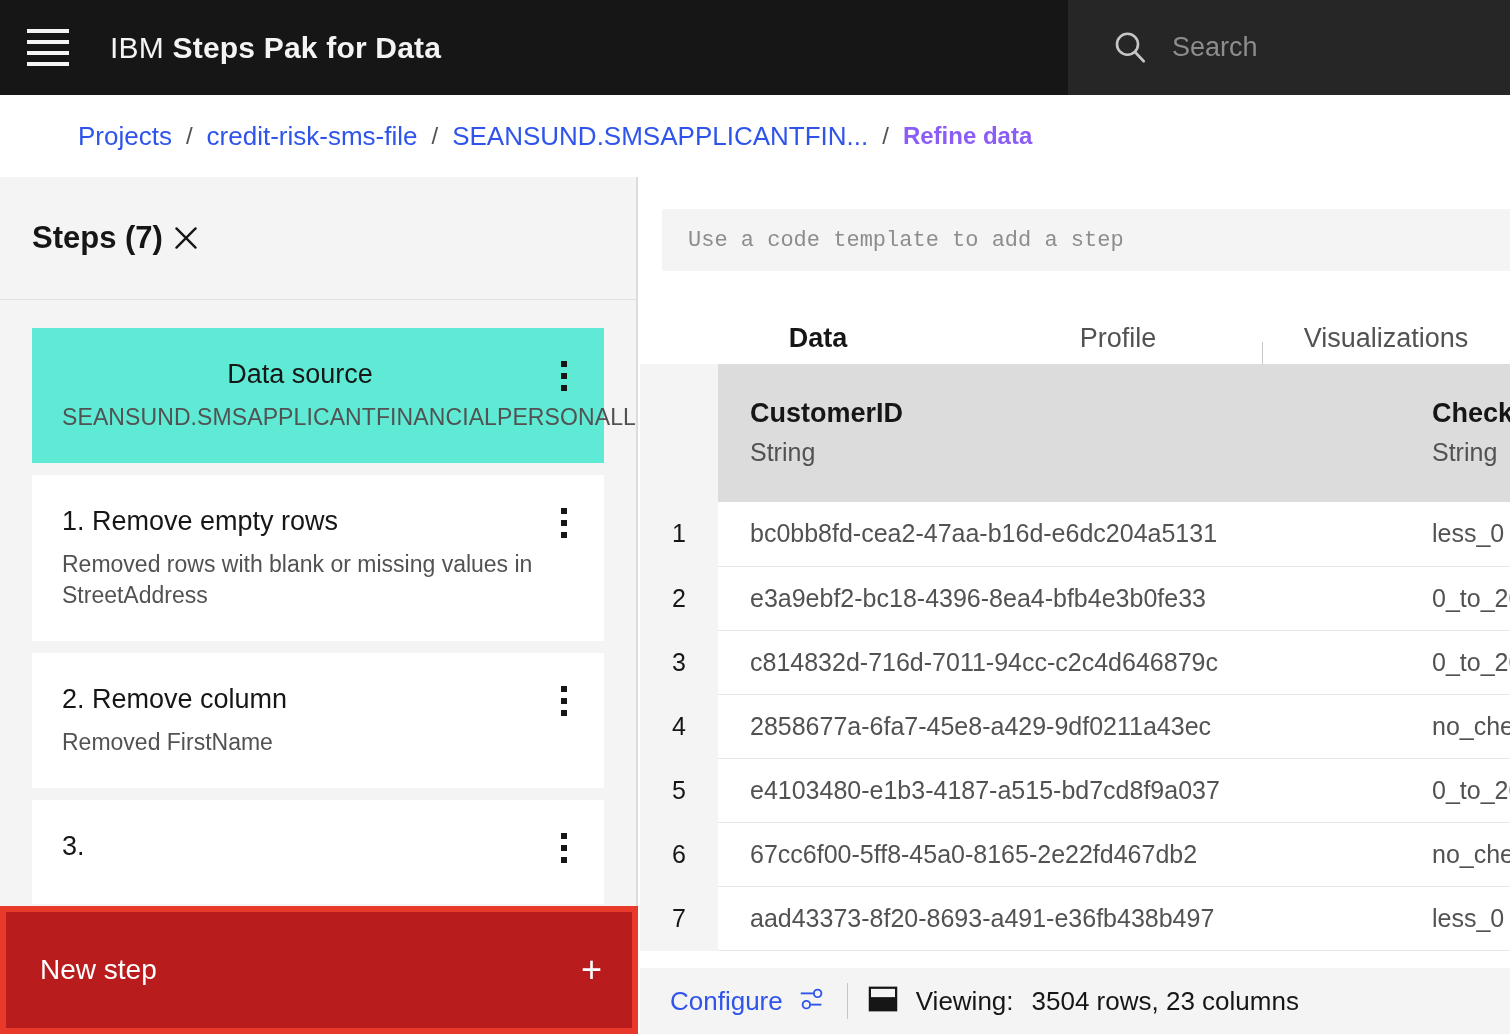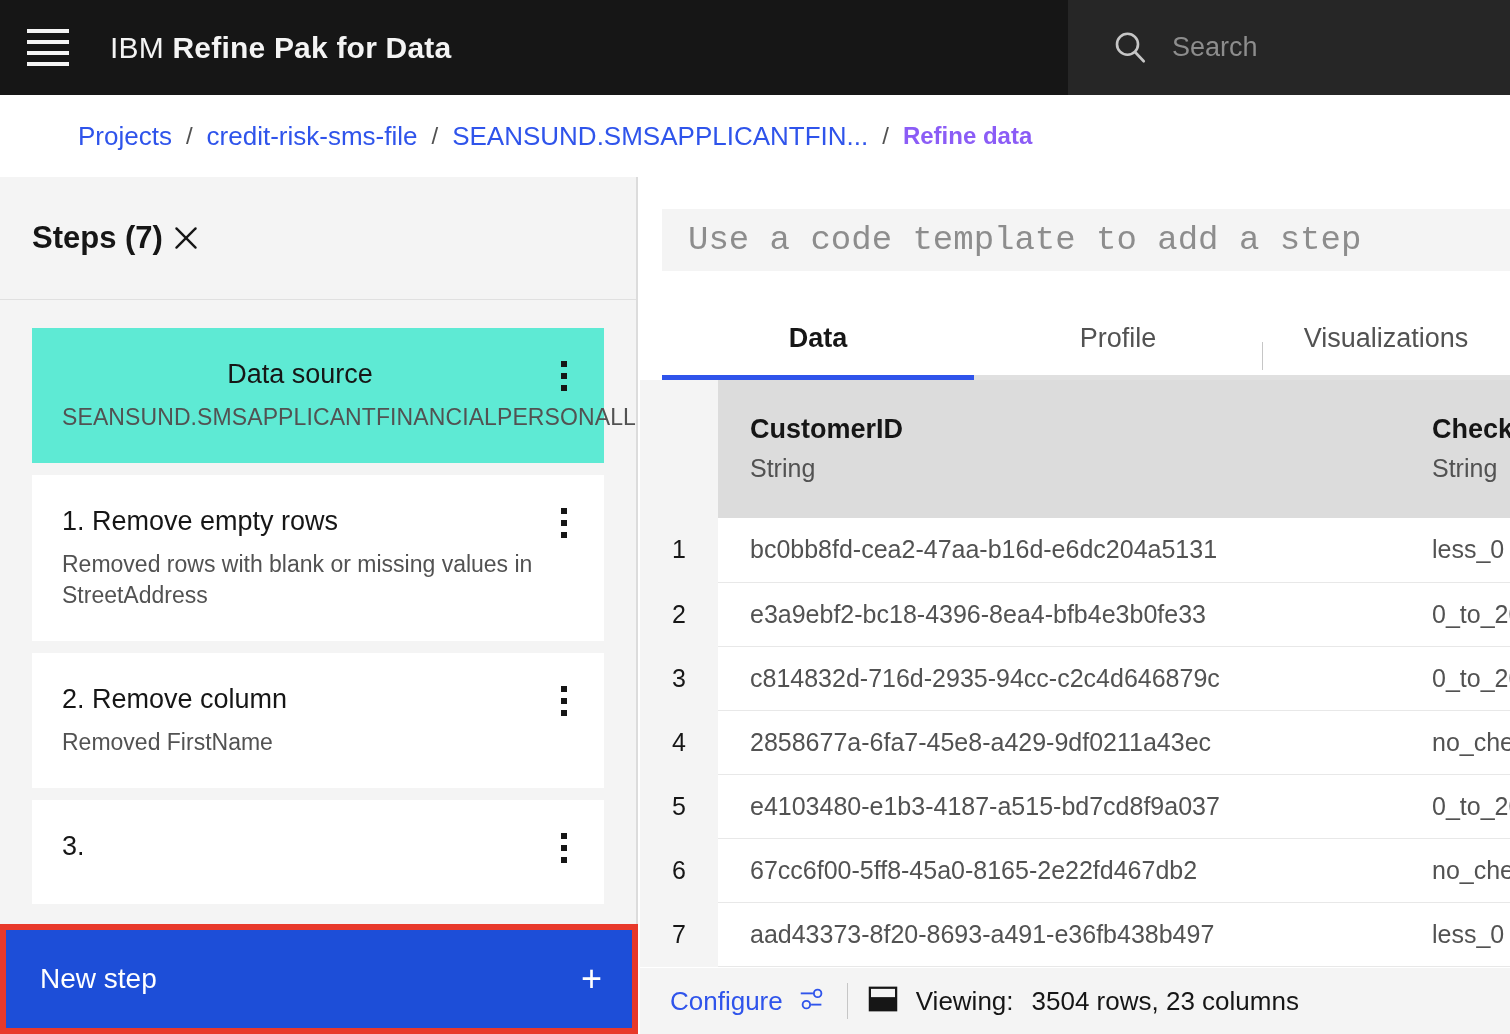--- a/index.html
+++ b/index.html
@@ -75,37 +75,37 @@
     width: 28px; height: 40px; display: flex; flex-direction: column;
     align-items: center; justify-content: center; gap: 6px; cursor: pointer;
   }
   .step-card .kebab i { width: 6px; height: 6px; background: #161616; display: block; }
   .step-title { font-size: 27px; color: #161616; margin-bottom: 10px; padding-right: 40px; line-height: 1.25; }
   .step-desc { font-size: 23px; color: #525252; line-height: 1.36; padding-right: 40px; }
   .step-desc.mono-like { letter-spacing: .1px; }
 
   
   .new-step {
-    position: absolute; left: 0; bottom: 0; width: 638px; height: 110px;
-    background: #1d4ed8; color: #ffffff; display: flex; align-items: center;
+    position: absolute; left: 0; bottom: 0; width: 638px; height: 128px;
+    background: #b91c1c; color: #ffffff; display: flex; align-items: center;
     justify-content: space-between; padding: 0 30px 0 34px; cursor: pointer;
     border: 6px solid #e8392b;
   }
   .new-step-label { font-size: 28px; }
   .new-step-plus { font-size: 36px; line-height: 1; font-weight: 300; }
 
   
   .main {
     position: absolute; top: 177px; left: 640px; width: 870px; height: 857px;
     background: #ffffff;
   }
   .code-template {
     position: absolute; top: 32px; left: 22px; width: 848px; height: 62px;
     background: #f4f4f4; display: flex; align-items: center; padding: 0 26px;
-    font-family: "Liberation Mono", monospace; font-size: 34px; color: #8d8d8d;
+    font-family: "Liberation Mono", monospace; font-size: 22px; color: #8d8d8d;
     cursor: text;
   }
   .tabs {
     position: absolute; top: 125px; left: 22px; width: 848px; height: 78px;
     display: flex; align-items: flex-end;
   }
   .tab {
     height: 78px; display: flex; align-items: center; justify-content: center;
     font-size: 27px; color: #525252; cursor: pointer;
     border-bottom: 5px solid #e0e0e0; position: relative;
@@ -114,21 +114,21 @@
   .tab.w2 { width: 288px; }
   .tab.w3 { width: 248px; }
   .tab.active { color: #161616; font-weight: 700; border-bottom-color: #2f54eb; }
   .tab.sep::before {
     content: ""; position: absolute; left: 0; bottom: 5px;
     width: 1px; height: 28px; background: #c6c6c6;
   }
 
   
   .table-wrap {
-    position: absolute; top: 203px; left: 0; width: 870px; height: 588px;
+    position: absolute; top: 187px; left: 0; width: 870px; height: 588px;
     overflow: hidden;
   }
   table.grid { border-collapse: collapse; table-layout: fixed; width: 1020px; }
   table.grid col.c-num { width: 78px; }
   table.grid col.c-1 { width: 682px; }
   table.grid col.c-2 { width: 260px; }
 
   table.grid thead th {
     height: 138px; background: #dcdcdc; vertical-align: middle;
     text-align: left; padding: 0 0 0 32px; font-weight: 700;
@@ -166,21 +166,21 @@
 
   <div class="header">
     <div class="hamburger">
       <span></span>
       <span></span>
       <span></span>
       <span></span>
     </div>
     <div class="brand">
       <i>IBM</i>
-      <b>Refine Pak for Data</b>
+      <b>Steps Pak for Data</b>
     </div>
     <div class="search-area">
       <span class="search-icon">
         <svg viewBox="0 0 32 32" width="40" height="40" fill="none" stroke="#c6c6c6" stroke-width="2.1">
           <circle cx="14" cy="13" r="8.4"></circle>
           <line x1="20.2" y1="19.4" x2="27" y2="26.6" stroke-linecap="round"></line>
         </svg>
       </span>
       <input class="search-input" type="text" placeholder="Search" style="">
     </div>
@@ -298,21 +298,21 @@
             <td>bc0bb8fd-cea2-47aa-b16d-e6dc204a5131</td>
             <td>less_0</td>
           </tr>
           <tr>
             <td class="num">2</td>
             <td>e3a9ebf2-bc18-4396-8ea4-bfb4e3b0fe33</td>
             <td>0_to_200</td>
           </tr>
           <tr>
             <td class="num">3</td>
-            <td>c814832d-716d-2935-94cc-c2c4d646879c</td>
+            <td>c814832d-716d-7011-94cc-c2c4d646879c</td>
             <td>0_to_200</td>
           </tr>
           <tr>
             <td class="num">4</td>
             <td>2858677a-6fa7-45e8-a429-9df0211a43ec</td>
             <td>no_checking</td>
           </tr>
           <tr>
             <td class="num">5</td>
             <td>e4103480-e1b3-4187-a515-bd7cd8f9a037</td>

